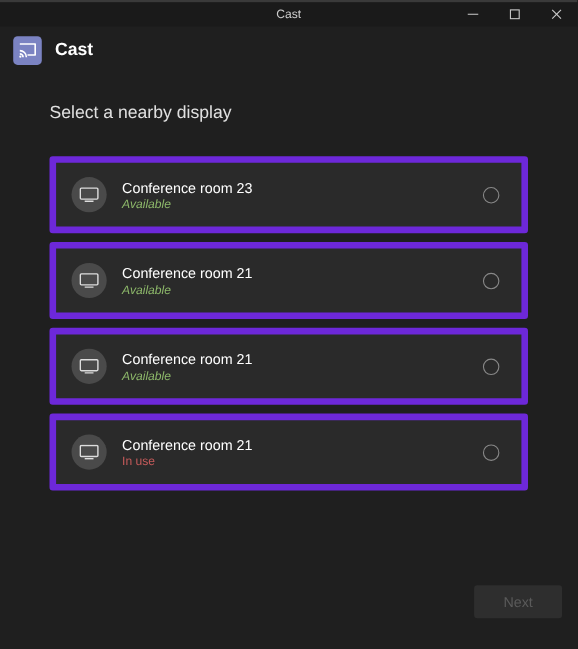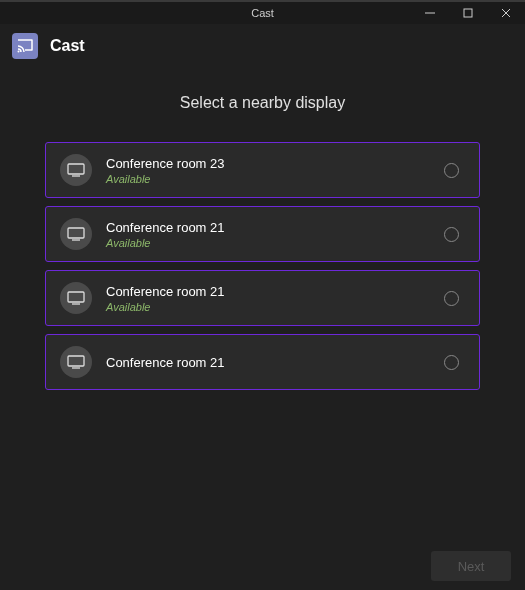--- a/index.html
+++ b/index.html
@@ -64,36 +64,36 @@
     }
     .header-title {
       font-size: 16px;
       font-weight: 600;
       color: #ffffff;
     }
     .content {
       padding: 0 45px;
     }
     .page-heading {
-      text-align: center;
+      text-align: left;
       font-size: 16px;
       font-weight: 400;
       color: #e0e0e0;
       margin-top: 26px;
       margin-bottom: 30px;
     }
     .list {
       display: flex;
       flex-direction: column;
       gap: 8px;
     }
     .list-item {
-      height: 56px;
+      height: 70px;
       background: #2a2a2a;
-      border: 1px solid #6d28d9;
+      border: 6px solid #6d28d9;
       border-radius: 3px;
       display: flex;
       align-items: center;
       padding: 0 20px 0 14px;
       cursor: pointer;
       gap: 14px;
     }
     .item-icon {
       width: 32px;
       height: 32px;
@@ -126,21 +126,21 @@
     }
     .radio {
       width: 15px;
       height: 15px;
       border: 1.5px solid #888888;
       border-radius: 50%;
       flex-shrink: 0;
     }
     .footer {
       position: absolute;
-      bottom: 9px;
+      bottom: 28px;
       right: 14px;
     }
     .next-btn {
       width: 80px;
       height: 30px;
       background: #2e2e2e;
       border: none;
       border-radius: 3px;
       color: #5a5a5a;
       font-size: 13px;
@@ -233,20 +233,21 @@
 
     <div class="list-item">
       <div class="item-icon">
         <svg width="18" height="14" viewBox="0 0 18 14">
             <rect x="1" y="1" width="16" height="10" rx="1" stroke="#ddd" stroke-width="1.3" fill="none"></rect>
             <line x1="5" y1="13" x2="13" y2="13" stroke="#ddd" stroke-width="1.3"></line>
           </svg>
       </div>
       <div class="item-text">
         <div class="item-name">Conference room 21</div>
+        <div class="item-status status-inuse">In use</div>
       </div>
       <div class="radio"></div>
     </div>
 
   </div>
 </div>
 
 <div class="footer">
   <button class="next-btn" disabled="">Next</button>
 </div>

